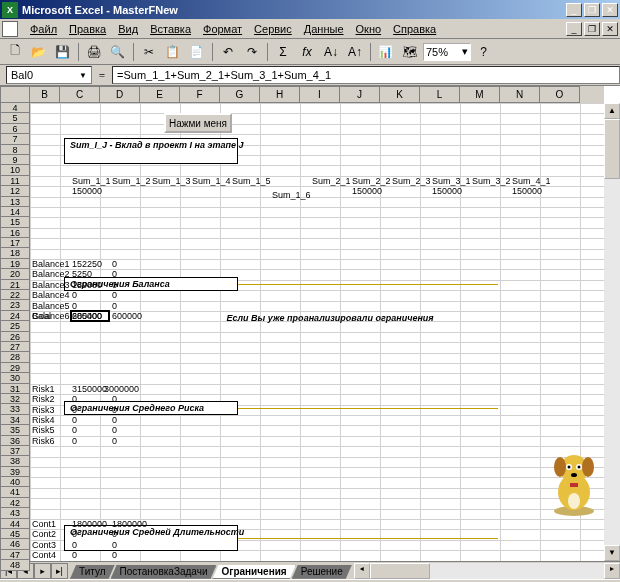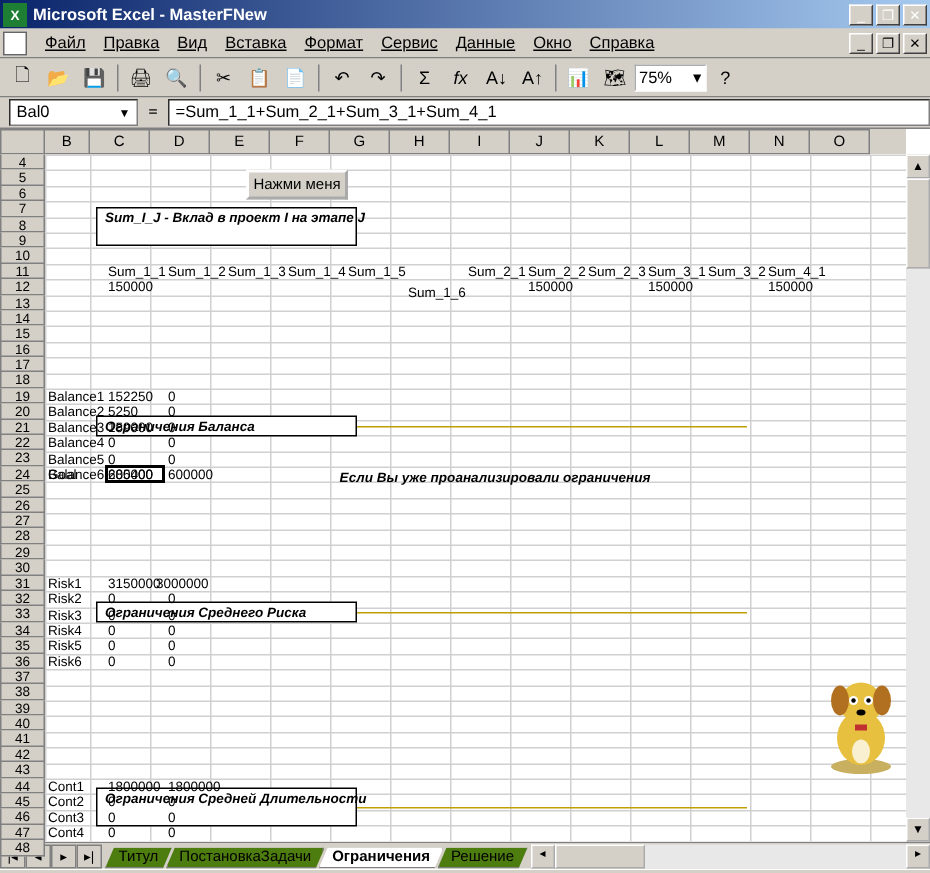--- a/index.html
+++ b/index.html
@@ -42,21 +42,21 @@
   .yline { position: absolute; height: 1px; border-top: 1px solid #c0a000; }
   .uibtn { position: absolute; background: #d4d0c8; border: 2px outset #fff; font-size: 10px; display: flex; align-items: center; justify-content: center; cursor: pointer; }
   .scroll-v { position: absolute; top: 17px; right: 0; width: 16px; bottom: 0; background: #d4d0c8; display: flex; flex-direction: column; }
   .scroll-v .sbtn { height: 16px; background: #d4d0c8; border: 1px outset #fff; font-size: 8px; text-align: center; line-height: 14px; cursor: pointer; }
   .scroll-v .track { flex: 1; background: #e8e8e8; position: relative; }
   .scroll-v .thumb { position: absolute; top: 0; left: 0; right: 0; height: 60px; background: #d4d0c8; border: 1px outset #fff; }
   .tabrow { height: 18px; background: #d4d0c8; display: flex; align-items: center; border-top: 1px solid #808080; }
   .tabnav { display: flex; }
   .tabnav .nb { width: 17px; height: 16px; background: #d4d0c8; border: 1px solid #808080; font-size: 9px; display: flex; align-items: center; justify-content: center; cursor: pointer; }
   .tabs { display: flex; height: 17px; align-items: flex-end; margin-left: 2px; }
-  .tab { padding: 1px 8px; background: #4d7c0f; border: 1px solid #808080; border-top: 0; font-size: 10px; cursor: pointer; clip-path: polygon(6px 0, 100% 0, calc(100% - 6px) 100%, 0 100%); margin-right: -4px; }
+  .tab { padding: 1px 8px; background: #737373; border: 1px solid #808080; border-top: 0; font-size: 10px; cursor: pointer; clip-path: polygon(6px 0, 100% 0, calc(100% - 6px) 100%, 0 100%); margin-right: -4px; }
   .tab.active { background: #fff; font-weight: bold; z-index: 2; }
   .hscroll { flex: 1; height: 16px; display: flex; margin-left: 6px; }
   .hscroll .sbtn { width: 16px; background: #d4d0c8; border: 1px outset #fff; font-size: 8px; text-align: center; cursor: pointer; }
   .hscroll .track { flex: 1; background: #e8e8e8; position: relative; }
   .hscroll .thumb { position: absolute; left: 0; top: 0; bottom: 0; width: 60px; background: #d4d0c8; border: 1px outset #fff; }
   .status { height: 18px; background: #d4d0c8; border-top: 1px solid #fff; padding: 2px 6px; font-size: 11px; }
   .dog { position: absolute; right: 18px; bottom: 44px; width: 56px; height: 70px; }
 </style>
 </head>
 <body>

